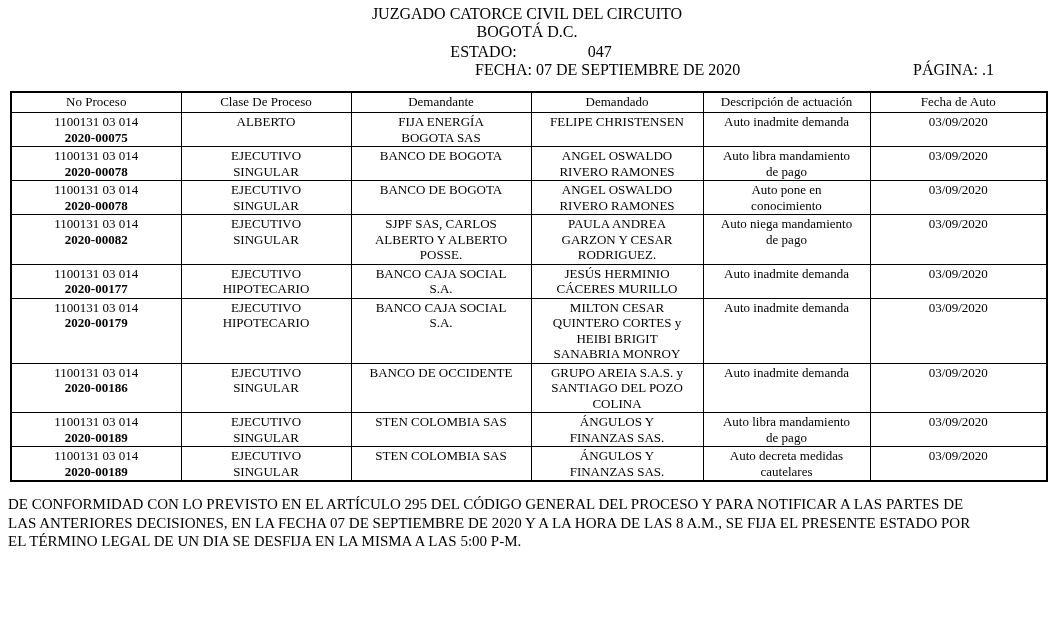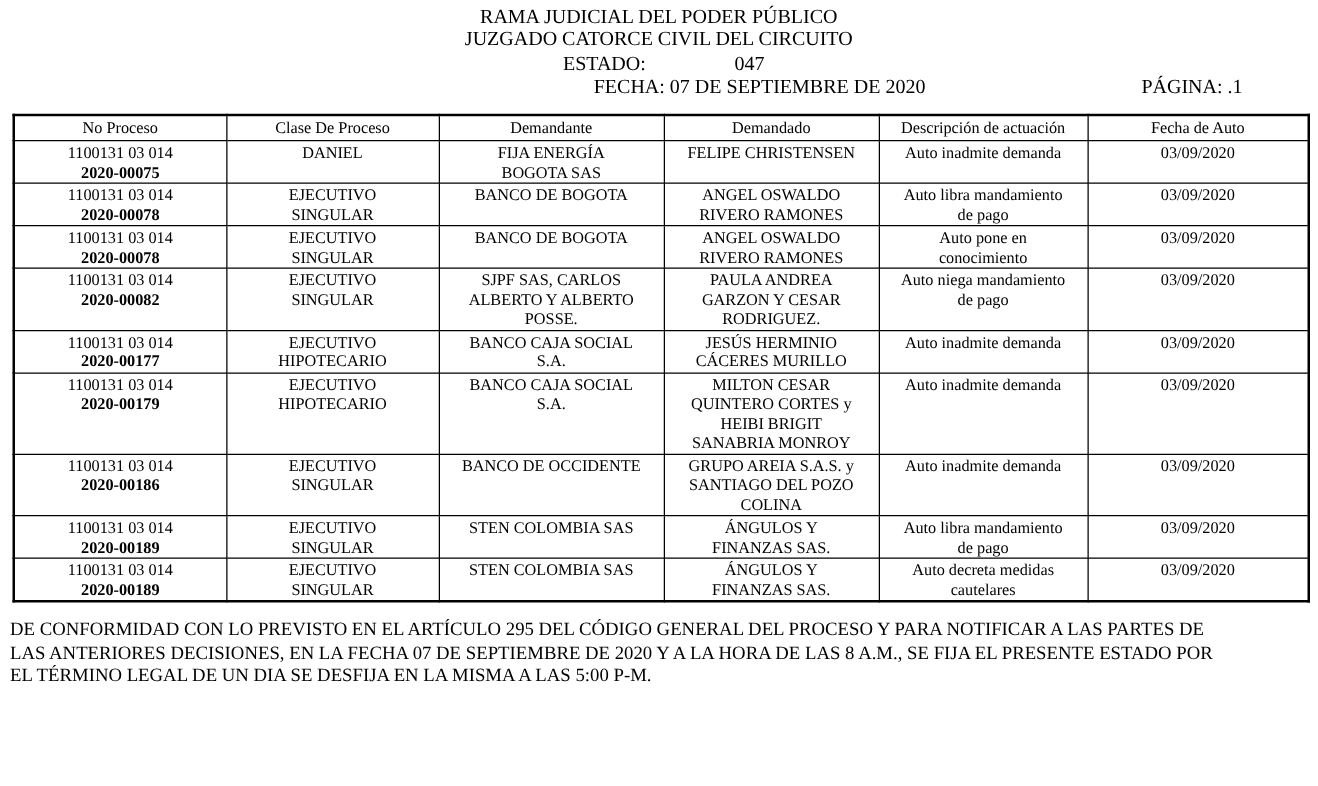--- a/index.html
+++ b/index.html
@@ -50,22 +50,22 @@
     display: inline-block; width: 2px; height: 15px;
     background: #000000; vertical-align: -2px; margin-left: 1px;
   }
 </style>
 </head>
 <body>
 
 <div class="page">
 
   <div class="doc-header">
-    <div>RAMA JUDICIAL DEL PODER PÚBLICO</div>
     <div>JUZGADO CATORCE CIVIL DEL CIRCUITO</div>
+    <div>BOGOTÁ D.C.</div>
   </div>
 
   <div class="estado-row">
     <span>ESTADO:</span><span class="estado-value">047</span>
   </div>
 
   <div class="fecha-row">
     <span class="fecha">FECHA: 07 DE SEPTIEMBRE DE 2020</span>
     <span class="pagina">PÁGINA: .1</span>
   </div>
@@ -85,21 +85,21 @@
         <th>Clase De Proceso</th>
         <th>Demandante</th>
         <th>Demandado</th>
         <th>Descripción de actuación</th>
         <th>Fecha de Auto</th>
       </tr>
     </thead>
     <tbody>
       <tr>
         <td><div>1100131 03 014</div><div class="bold">2020-00075</div></td>
-        <td>DANIEL</td>
+        <td>ALBERTO</td>
         <td>FIJA ENERGÍA
 BOGOTA SAS</td>
         <td>FELIPE CHRISTENSEN</td>
         <td>Auto inadmite demanda</td>
         <td>03/09/2020</td>
       </tr>
       <tr>
         <td><div>1100131 03 014</div><div class="bold">2020-00078</div></td>
         <td>EJECUTIVO
 SINGULAR</td>

